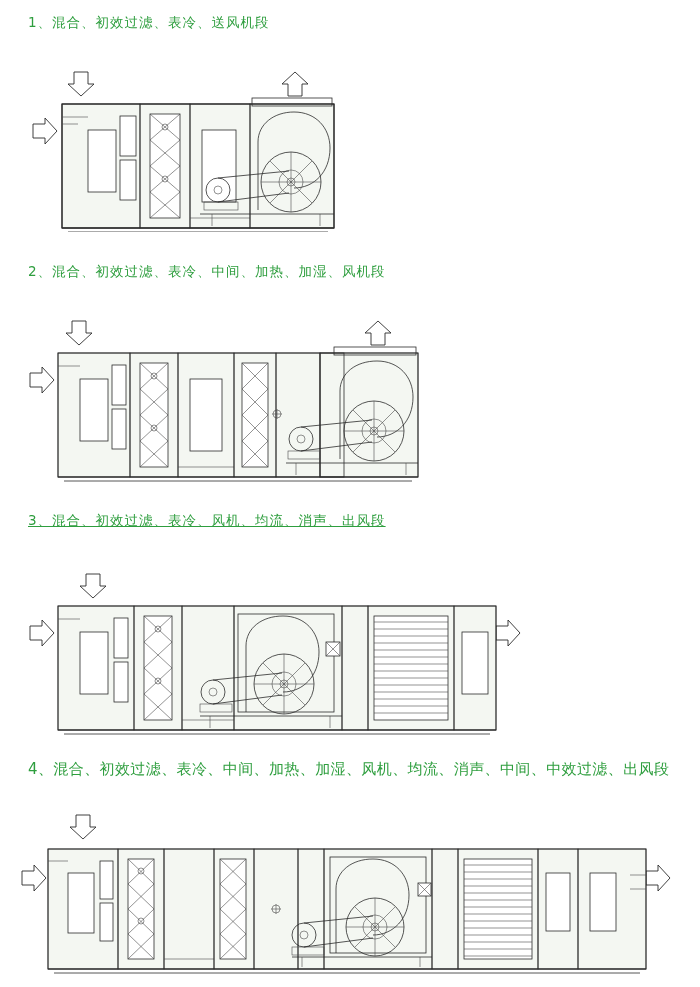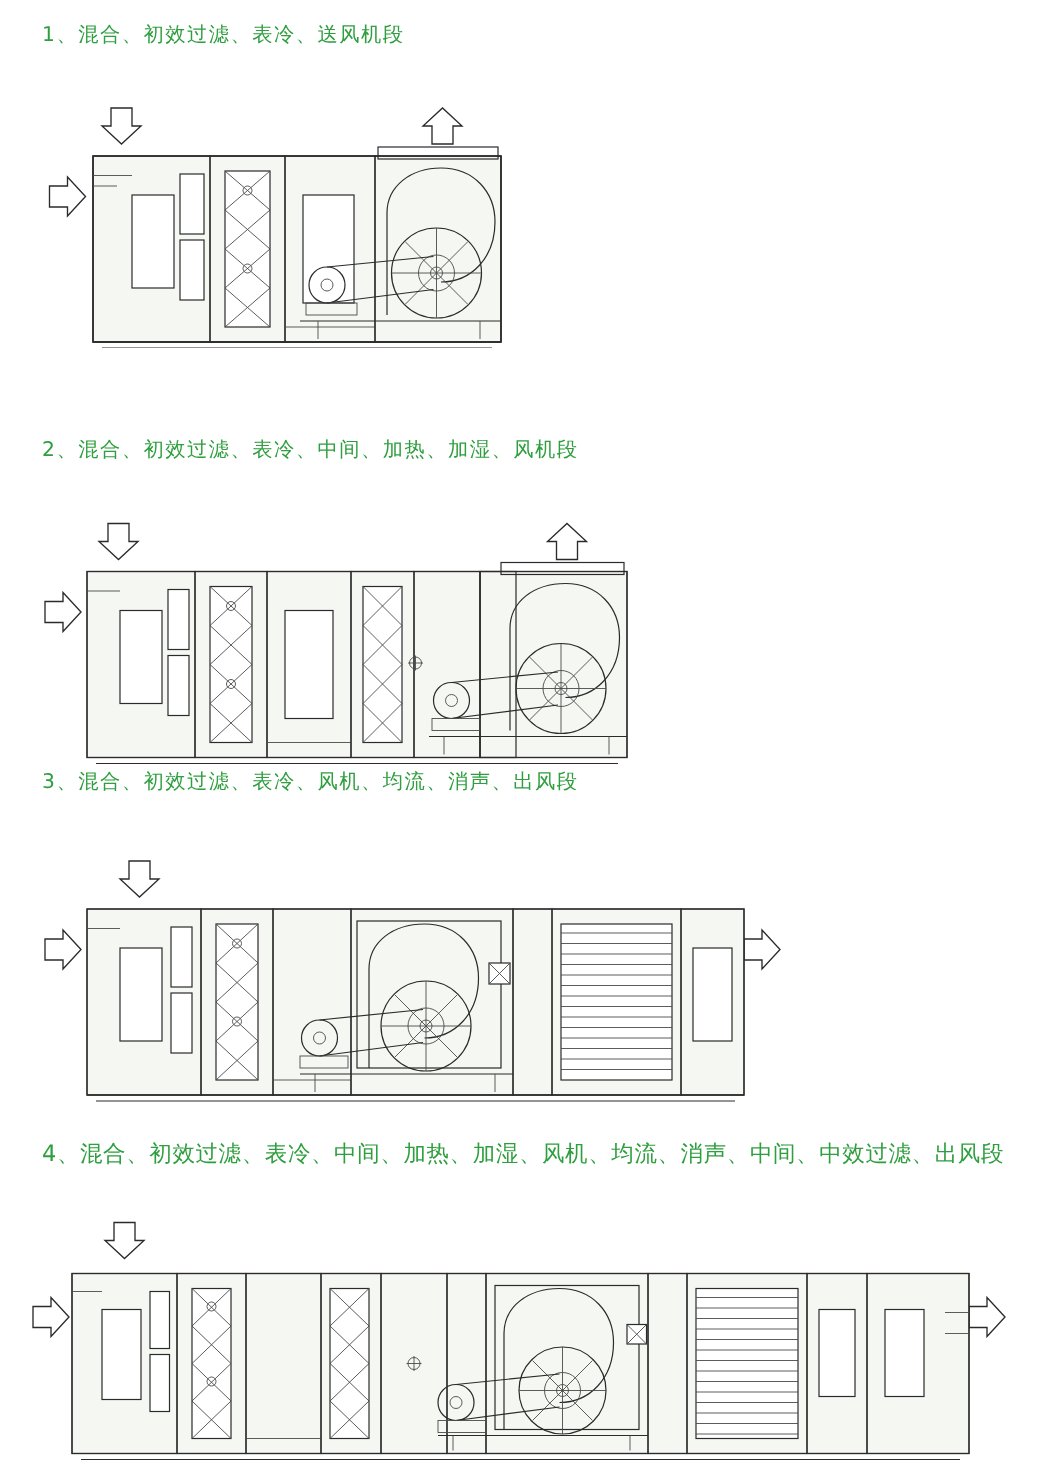--- a/index.html
+++ b/index.html
@@ -142,21 +142,21 @@
 
           <line class="ln" x1="200" y1="182" x2="334" y2="182"></line>
           <line class="ln-thin" x1="212" y1="182" x2="212" y2="194"></line>
           <line class="ln-thin" x1="320" y1="182" x2="320" y2="194"></line>
         </g>
       </svg>
     </div>
   </div>
 
   <div class="section" style="top:263px;">
-    <div class="caption" style="margin-left:28px;margin-top:28px;">2、混合、初效过滤、表冷、中间、加热、加湿、风机段</div>
+    <div class="caption" style="margin-left:28px;">2、混合、初效过滤、表冷、中间、加热、加湿、风机段</div>
     <div class="diagram">
       <svg width="700" height="210" viewBox="0 0 700 210">
         <g>
           <polygon class="arrow" points="30,92 42,92 42,86 54,99 42,112 42,106 30,106"></polygon>
         </g>
         <g>
           <polygon class="arrow" points="72,40 72,52 66,52 79,64 92,52 86,52 86,40"></polygon>
         </g>
         <g>
           <polygon class="arrow" points="371,64 371,52 365,52 378,40 391,52 385,52 385,64"></polygon>
@@ -227,21 +227,21 @@
           <rect class="ln-thin" x="288" y="170" width="32" height="8"></rect>
           <line class="ln" x1="286" y1="182" x2="418" y2="182"></line>
           <line class="ln-thin" x1="296" y1="182" x2="296" y2="194"></line>
           <line class="ln-thin" x1="406" y1="182" x2="406" y2="194"></line>
         </g>
       </svg>
     </div>
   </div>
 
   <div class="section" style="top:512px;">
-    <div class="caption" style="margin-left:28px;">3、混合、初效过滤、表冷、风机、均流、消声、出风段</div>
+    <div class="caption" style="margin-left:28px;text-decoration:underline;">3、混合、初效过滤、表冷、风机、均流、消声、出风段</div>
     <div class="diagram">
       <svg width="700" height="210" viewBox="0 0 700 210">
         <g>
           <polygon class="arrow" points="30,96 42,96 42,90 54,103 42,116 42,110 30,110"></polygon>
         </g>
         <g>
           <polygon class="arrow" points="86,44 86,56 80,56 93,68 106,56 100,56 100,44"></polygon>
         </g>
         <g>
           <polygon class="arrow" points="496,96 508,96 508,90 520,103 508,116 508,110 496,110"></polygon>

